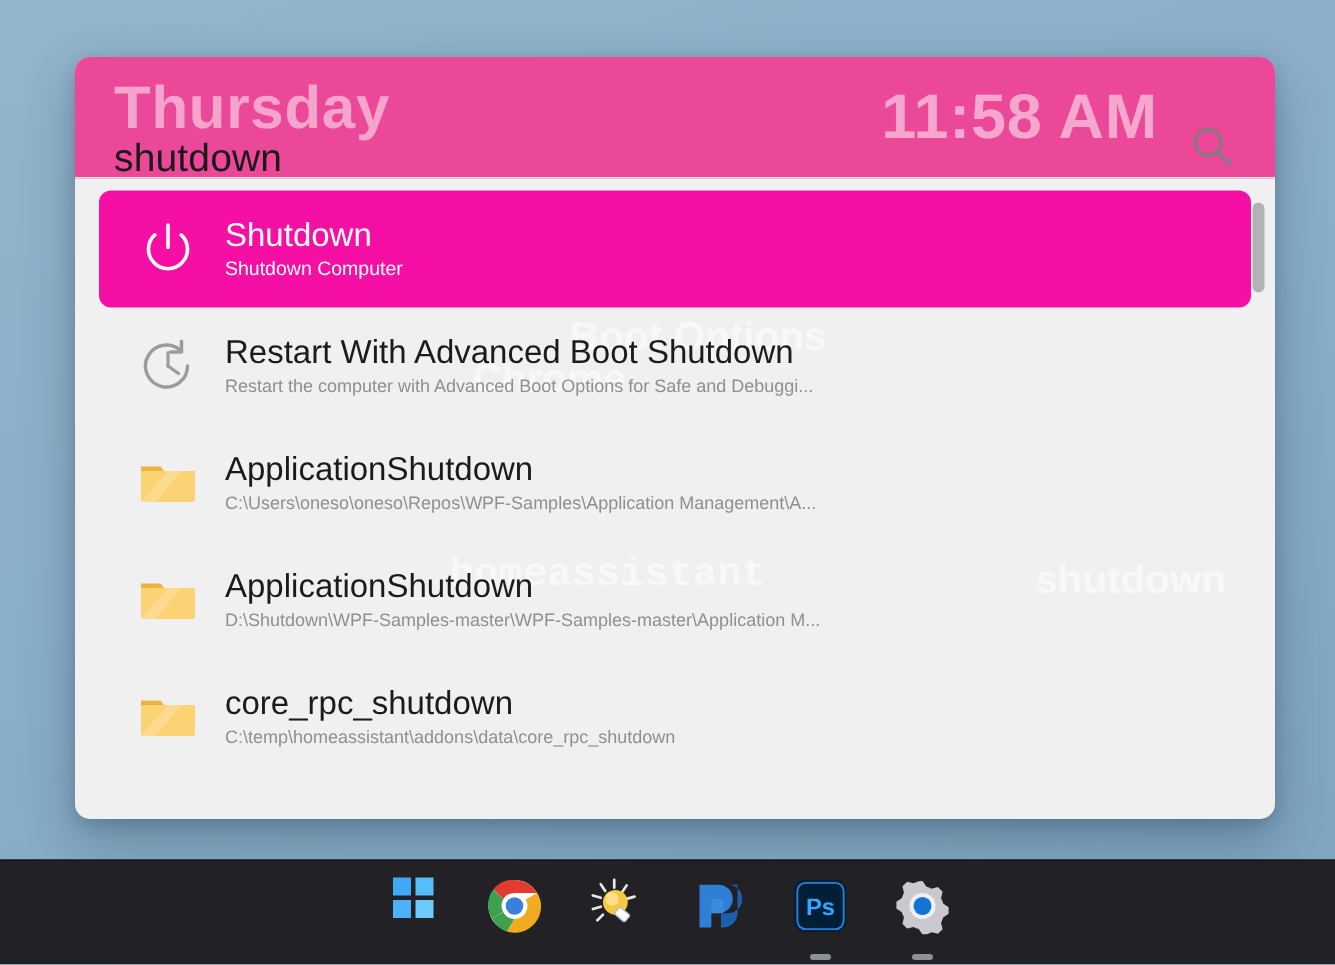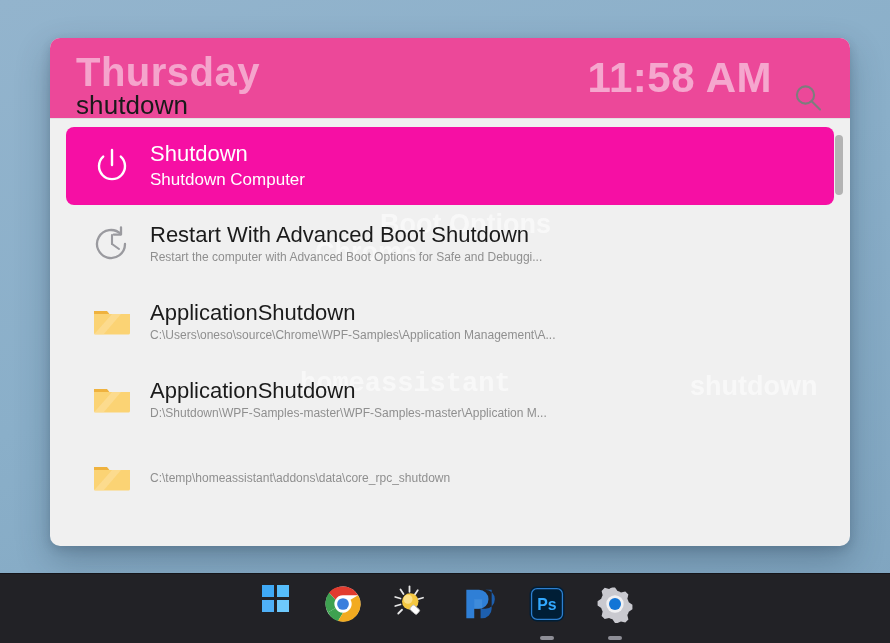--- a/index.html
+++ b/index.html
@@ -83,21 +83,21 @@
   .row .texts { min-width:0; flex:1 1 auto; padding-left:6px; }
   .row .title {
     font-size:22px; color:#1b1b1b; line-height:1.22;
     white-space:nowrap; overflow:hidden; text-overflow:clip;
   }
   .row .sub {
     font-size:12px; color:#8f8f8f; line-height:1.3; margin-top:1px;
     white-space:nowrap; overflow:hidden; text-overflow:clip;
   }
   .row.selected .title { color:#ffffff; font-weight:normal; }
-  .row.selected .sub { color:#ffffff; font-size:17px; }
+  .row.selected .sub { color:#ffffff; font-size:13px; }
 
   
   #ghost-list { position:absolute; inset:0; z-index:1; pointer-events:none; }
   #ghost-list div {
     position:absolute; color:#ffffff; opacity:.55;
     font-size:27px; font-weight:bold; white-space:nowrap;
   }
 
   
   #scrollbar {
@@ -192,21 +192,21 @@
         <div class="row">
           <div class="icon">
             <svg width="44" height="44" viewBox="0 0 44 44">
               <path d="M4 11h13l3.2 4H4z" fill="#efb23e"></path>
               <path d="M4 14h36v19a1.6 1.6 0 0 1-1.6 1.6H5.6A1.6 1.6 0 0 1 4 33z" fill="#fbd374"></path>
               <path d="M4 34.6L22 14h9L13.5 34.6z" fill="#fde2a4" opacity=".55"></path>
             </svg>
           </div>
           <div class="texts">
             <div class="title">ApplicationShutdown</div>
-            <div class="sub">C:\Users\oneso\source\Chrome\WPF-Samples\Application Management\A...</div>
+            <div class="sub">C:\Users\oneso\oneso\Repos\WPF-Samples\Application Management\A...</div>
           </div>
         </div>
         <div class="row">
           <div class="icon">
             <svg width="44" height="44" viewBox="0 0 44 44">
               <path d="M4 11h13l3.2 4H4z" fill="#efb23e"></path>
               <path d="M4 14h36v19a1.6 1.6 0 0 1-1.6 1.6H5.6A1.6 1.6 0 0 1 4 33z" fill="#fbd374"></path>
               <path d="M4 34.6L22 14h9L13.5 34.6z" fill="#fde2a4" opacity=".55"></path>
             </svg>
           </div>
@@ -217,20 +217,21 @@
         </div>
         <div class="row">
           <div class="icon">
             <svg width="44" height="44" viewBox="0 0 44 44">
               <path d="M4 11h13l3.2 4H4z" fill="#efb23e"></path>
               <path d="M4 14h36v19a1.6 1.6 0 0 1-1.6 1.6H5.6A1.6 1.6 0 0 1 4 33z" fill="#fbd374"></path>
               <path d="M4 34.6L22 14h9L13.5 34.6z" fill="#fde2a4" opacity=".55"></path>
             </svg>
           </div>
           <div class="texts">
+            <div class="title">core_rpc_shutdown</div>
             <div class="sub">C:\temp\homeassistant\addons\data\core_rpc_shutdown</div>
           </div>
         </div>
       </div>
 
     <div id="scrollbar">
       <div id="scroll-thumb"></div>
     </div>
   </div>
 </div>

